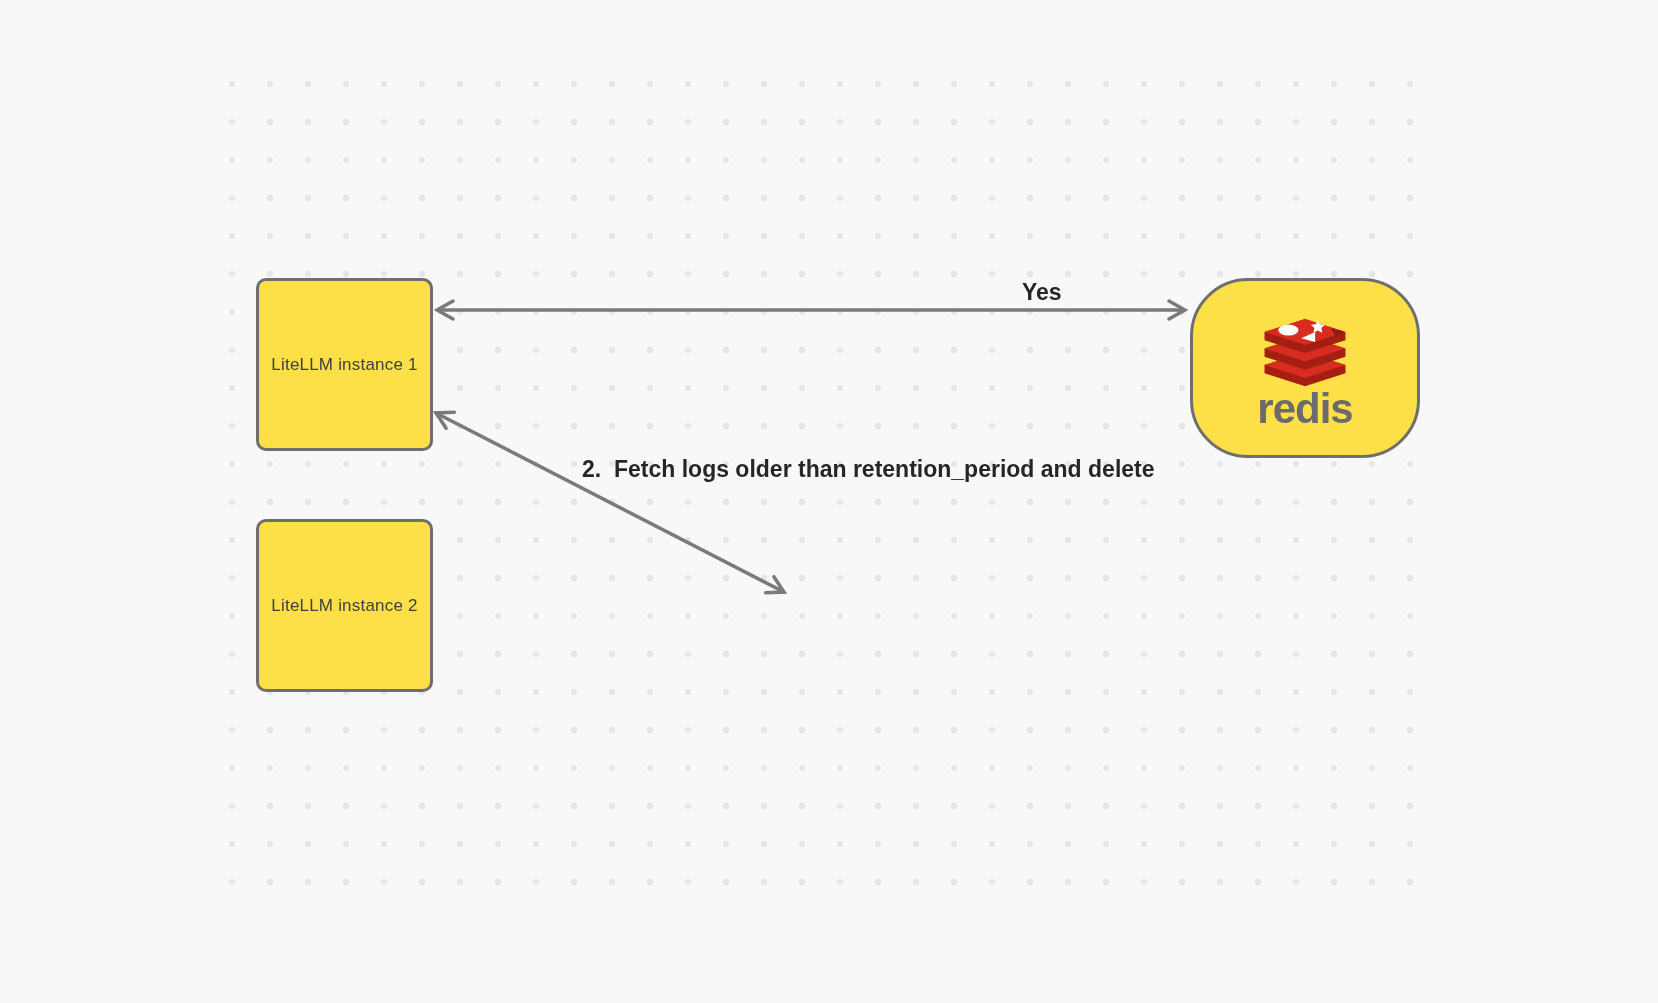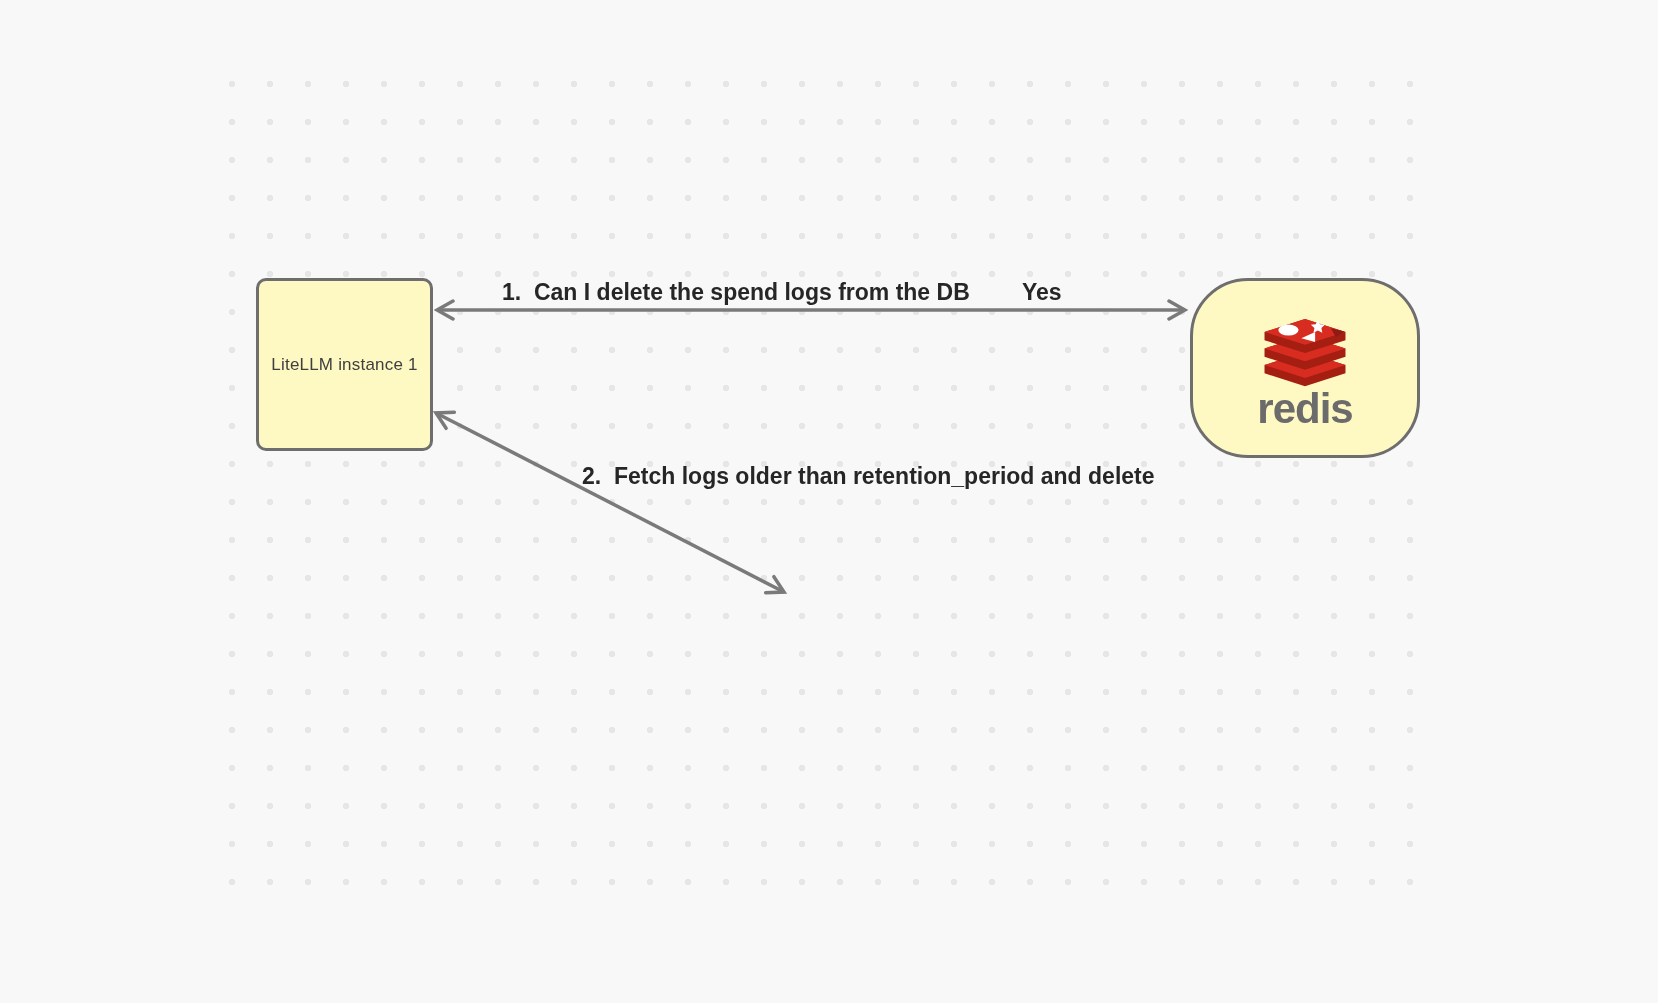--- a/index.html
+++ b/index.html
@@ -20,21 +20,21 @@
     background-size:38px 38px;
     pointer-events:none;
   }
   .edges-layer{
     position:absolute;left:0;top:0;width:1658px;height:1003px;
     pointer-events:none;
   }
   .node{
     position:absolute;
     box-sizing:border-box;
-    background:#fef9c3;
+    background:#fde047;
     border:3px solid #6e6e6e;
     display:flex;align-items:center;justify-content:center;
   }
   .instance{
     width:177px;height:173px;
     border-radius:10px;
     left:256px;
   }
   .inst1{top:278px;}
   .inst2{top:519px;}
@@ -62,41 +62,44 @@
   .db-label{
     font-size:40px;font-weight:600;color:#1e1e1e;margin-left:-9px;line-height:1;
   }
   .edge-label{
     position:absolute;
     font-size:23px;font-weight:700;color:#262626;
     white-space:pre;line-height:1.2;
   }
   .lbl-edge1{left:502px;top:279px;}
   .lbl-yes{left:1022px;top:279px;}
-  .lbl-edge2{left:582px;top:456px;margin-top:7px;}
+  .lbl-edge2{left:582px;top:456px;}
 </style>
 </head>
 <body>
 
 <div class="canvas">
 
   <div class="dots"></div>
 
   <svg class="edges-layer">
     <defs>
       <marker id="ah" viewBox="0 0 24 24" refX="21" refY="12" markerWidth="24" markerHeight="24" markerUnits="userSpaceOnUse" orient="auto-start-reverse">
         <path d="M5 3 L21 12 L5 21" fill="none" stroke="#7a7a7a" stroke-width="3.5" stroke-linecap="round"></path>
       </marker>
     </defs>
     <line x1="437" y1="310" x2="1185" y2="310" stroke="#7a7a7a" stroke-width="3.5" marker-start="url(#ah)" marker-end="url(#ah)"></line>
     <line x1="436" y1="413" x2="784" y2="592" stroke="#7a7a7a" stroke-width="3.5" marker-start="url(#ah)" marker-end="url(#ah)"></line>
   </svg>
 
   <div class="node instance inst1">
     <span class="node-label">LiteLLM instance 1</span>
+  </div>
+  <div class="node instance inst2">
+    <span class="node-label">LiteLLM instance 2</span>
   </div>
 
   <div class="node redis-node">
     <svg width="92" height="70" viewBox="0 0 100 76">
 
       <path d="M6 50 L50 36 L94 50 L94 59 L50 73 L6 59 Z" fill="#a41e11"></path>
       <path d="M6 50 L50 36 L94 50 L50 64 Z" fill="#d82c20"></path>
 
       <path d="M6 32 L50 18 L94 32 L94 41 L50 55 L6 41 Z" fill="#a41e11"></path>
       <path d="M6 32 L50 18 L94 32 L50 46 Z" fill="#d82c20"></path>
@@ -106,17 +109,16 @@
 
       <ellipse cx="32" cy="12" rx="11" ry="6" fill="#ffffff"></ellipse>
       <path d="M64 1 l2.4 4.6 5.2 .6 -3.8 3.6 1 5.1 -4.8-2.5 -4.8 2.5 1-5.1 -3.8-3.6 5.2-.6 Z" fill="#ffffff"></path>
       <path d="M46 21 l15 -7 v11 Z" fill="#ffffff"></path>
       <path d="M78 10 l15 3.5 -9.5 6 Z" fill="#8e1b16"></path>
     </svg>
     <span class="redis-wordmark">redis</span>
   </div>
 
 
-  <div class="edge-label lbl-edge1">1.  Can I delete the spend logs from the DB</div>
   <div class="edge-label lbl-yes">Yes</div>
   <div class="edge-label lbl-edge2">2.  Fetch logs older than retention_period and delete</div>
 
 </div>
 
 </body></html>

